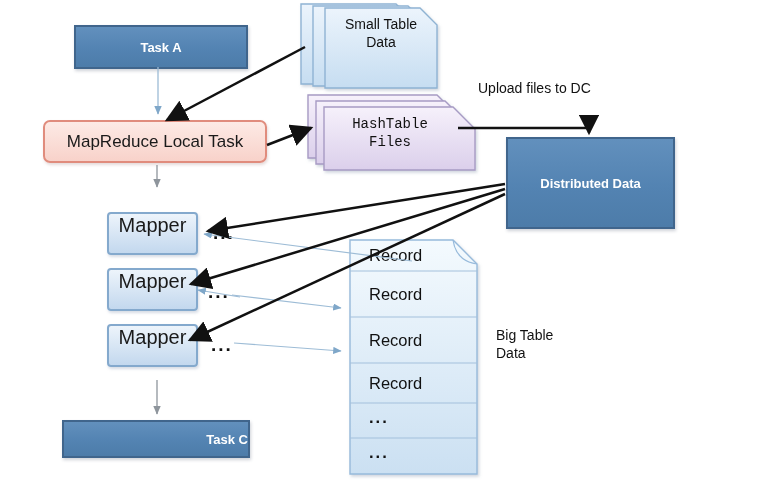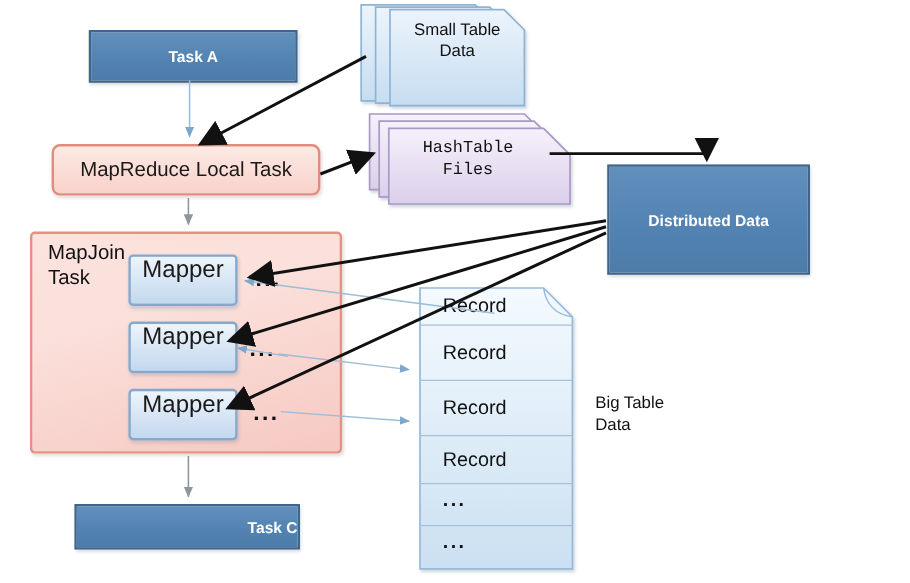--- a/index.html
+++ b/index.html
@@ -106,28 +106,26 @@
     </div>
 
     <div class="abs lbl center" style="left:341px;top:16px;width:80px;">Small Table Data</div>
 
     <div class="abs pinkbox" style="left:43px;top:120px;width:224px;height:43px;box-sizing:border-box;">
       <span>MapReduce Local Task</span>
     </div>
 
     <div class="abs lbl center" style="left:330px;top:116px;width:120px;font-family:Liberation Mono, monospace;">HashTable Files</div>
 
+    <div class="abs lbl" style="left:478px;top:80px;width:140px;">Upload files to DC</div>
 
     <div class="abs bluebox" style="left:506px;top:137px;width:169px;height:92px;box-sizing:border-box;">
       <span>Distributed Data</span>
     </div>
 
-    <div class="abs mapjoinbox" style="left:25px;top:193px;width:260px;height:185px;box-sizing:border-box;">
-      <div class="mapjoin-label" style="position:absolute;left:13px;top:6px;width:85px;">MapJoin Task</div>
-    </div>
 
     <div class="abs mapperbox" style="left:107px;top:212px;width:91px;height:43px;box-sizing:border-box;">
       <span>Mapper</span>
     </div>
     <div class="abs mapperbox" style="left:107px;top:268px;width:91px;height:43px;box-sizing:border-box;">
       <span>Mapper</span>
     </div>
     <div class="abs mapperbox" style="left:107px;top:324px;width:91px;height:43px;box-sizing:border-box;">
       <span>Mapper</span>
     </div>

